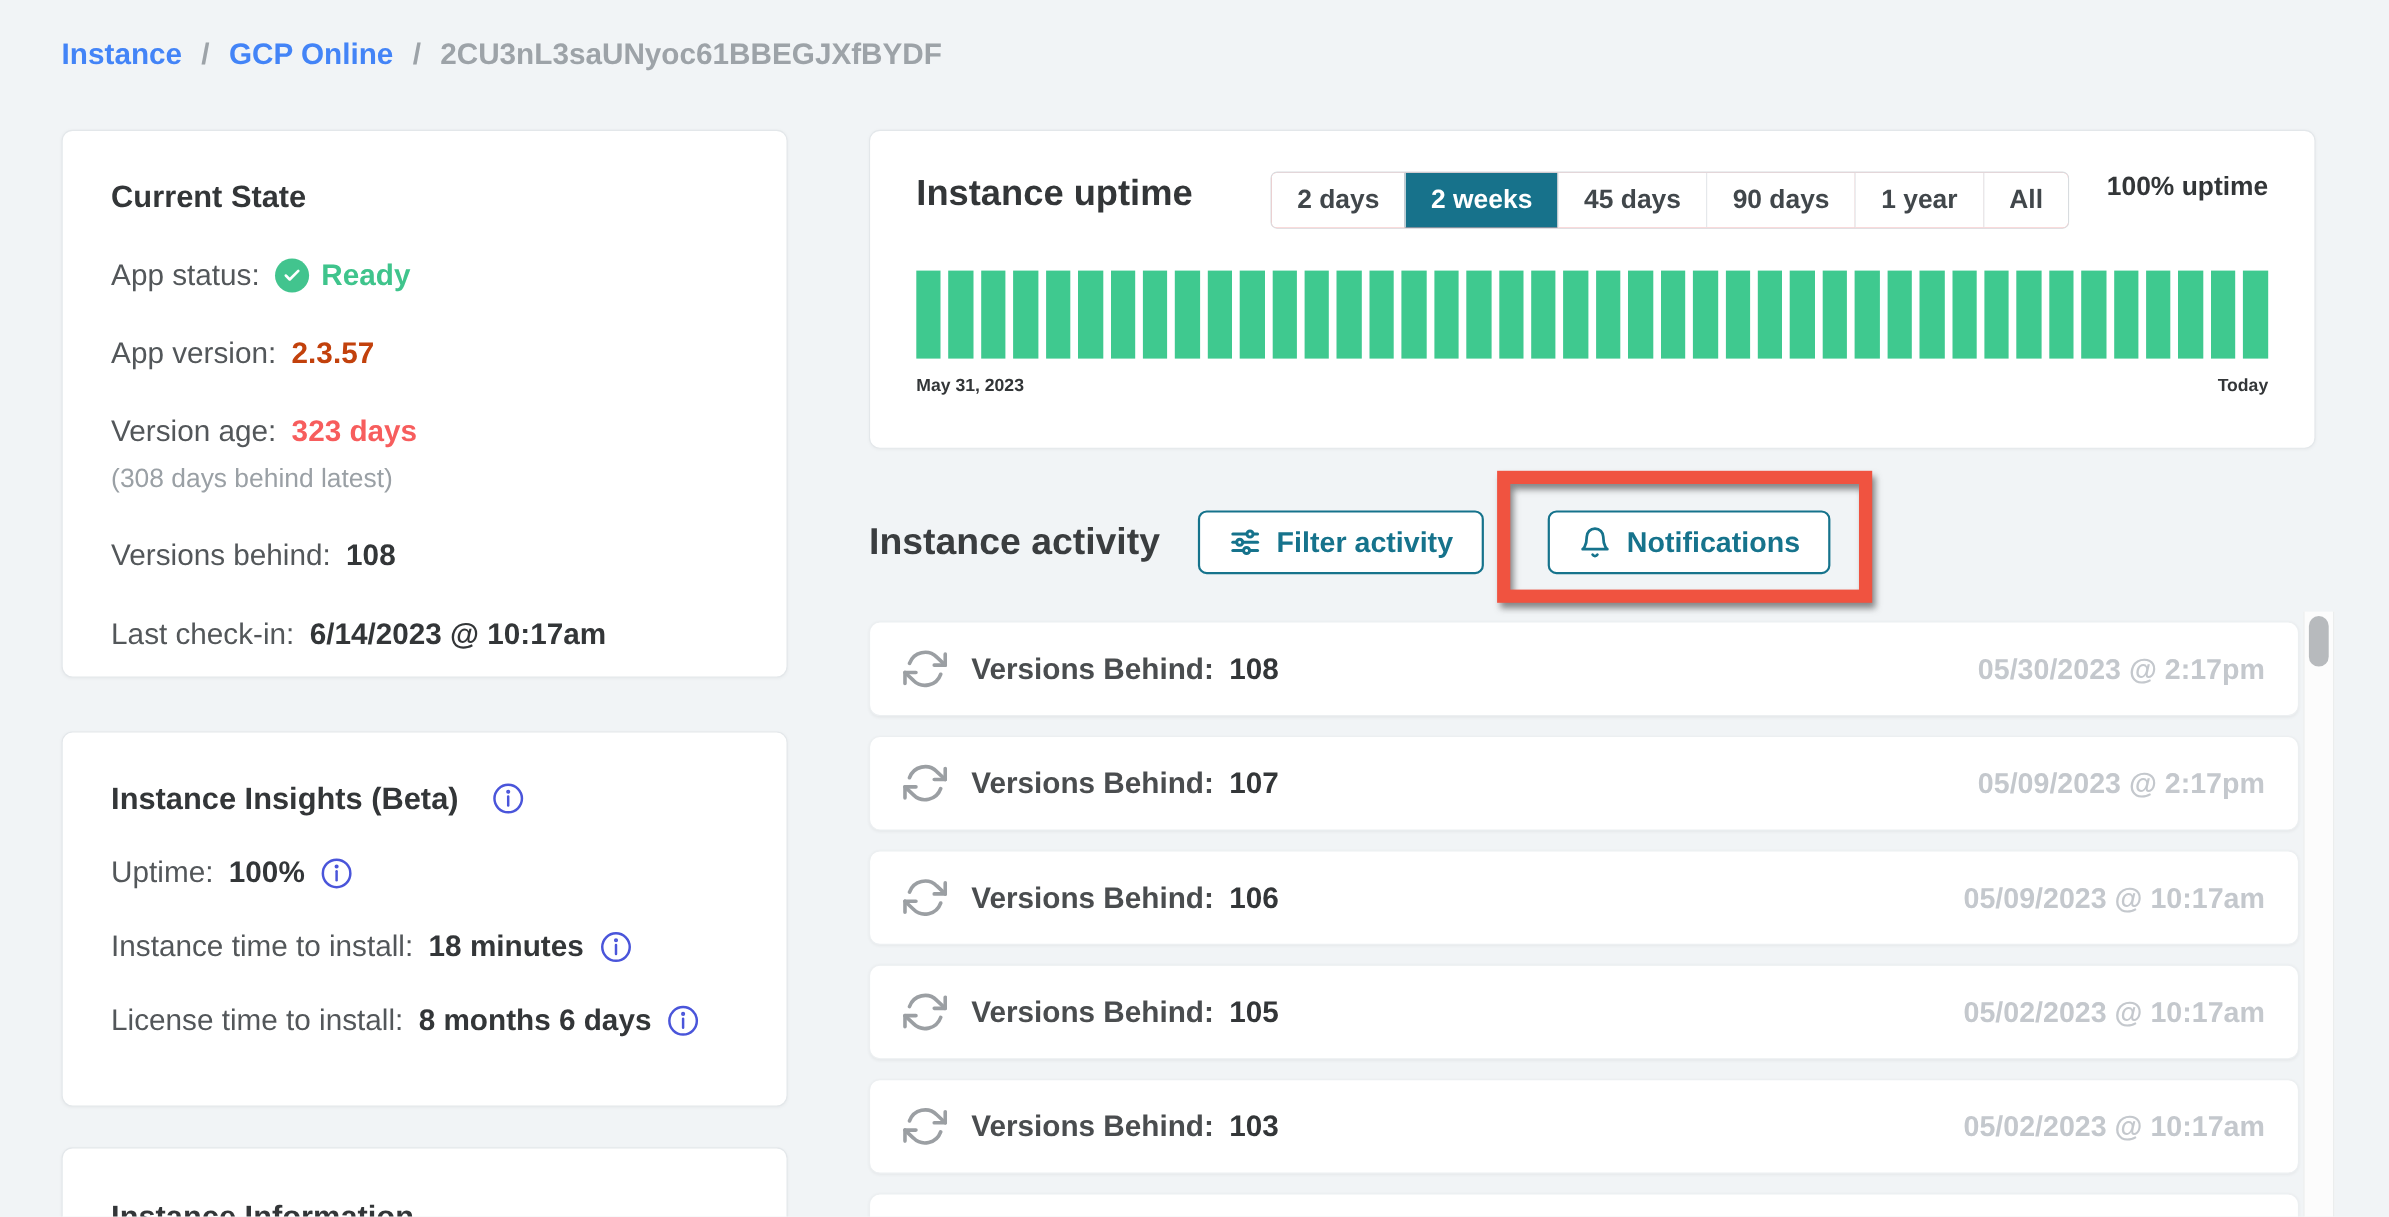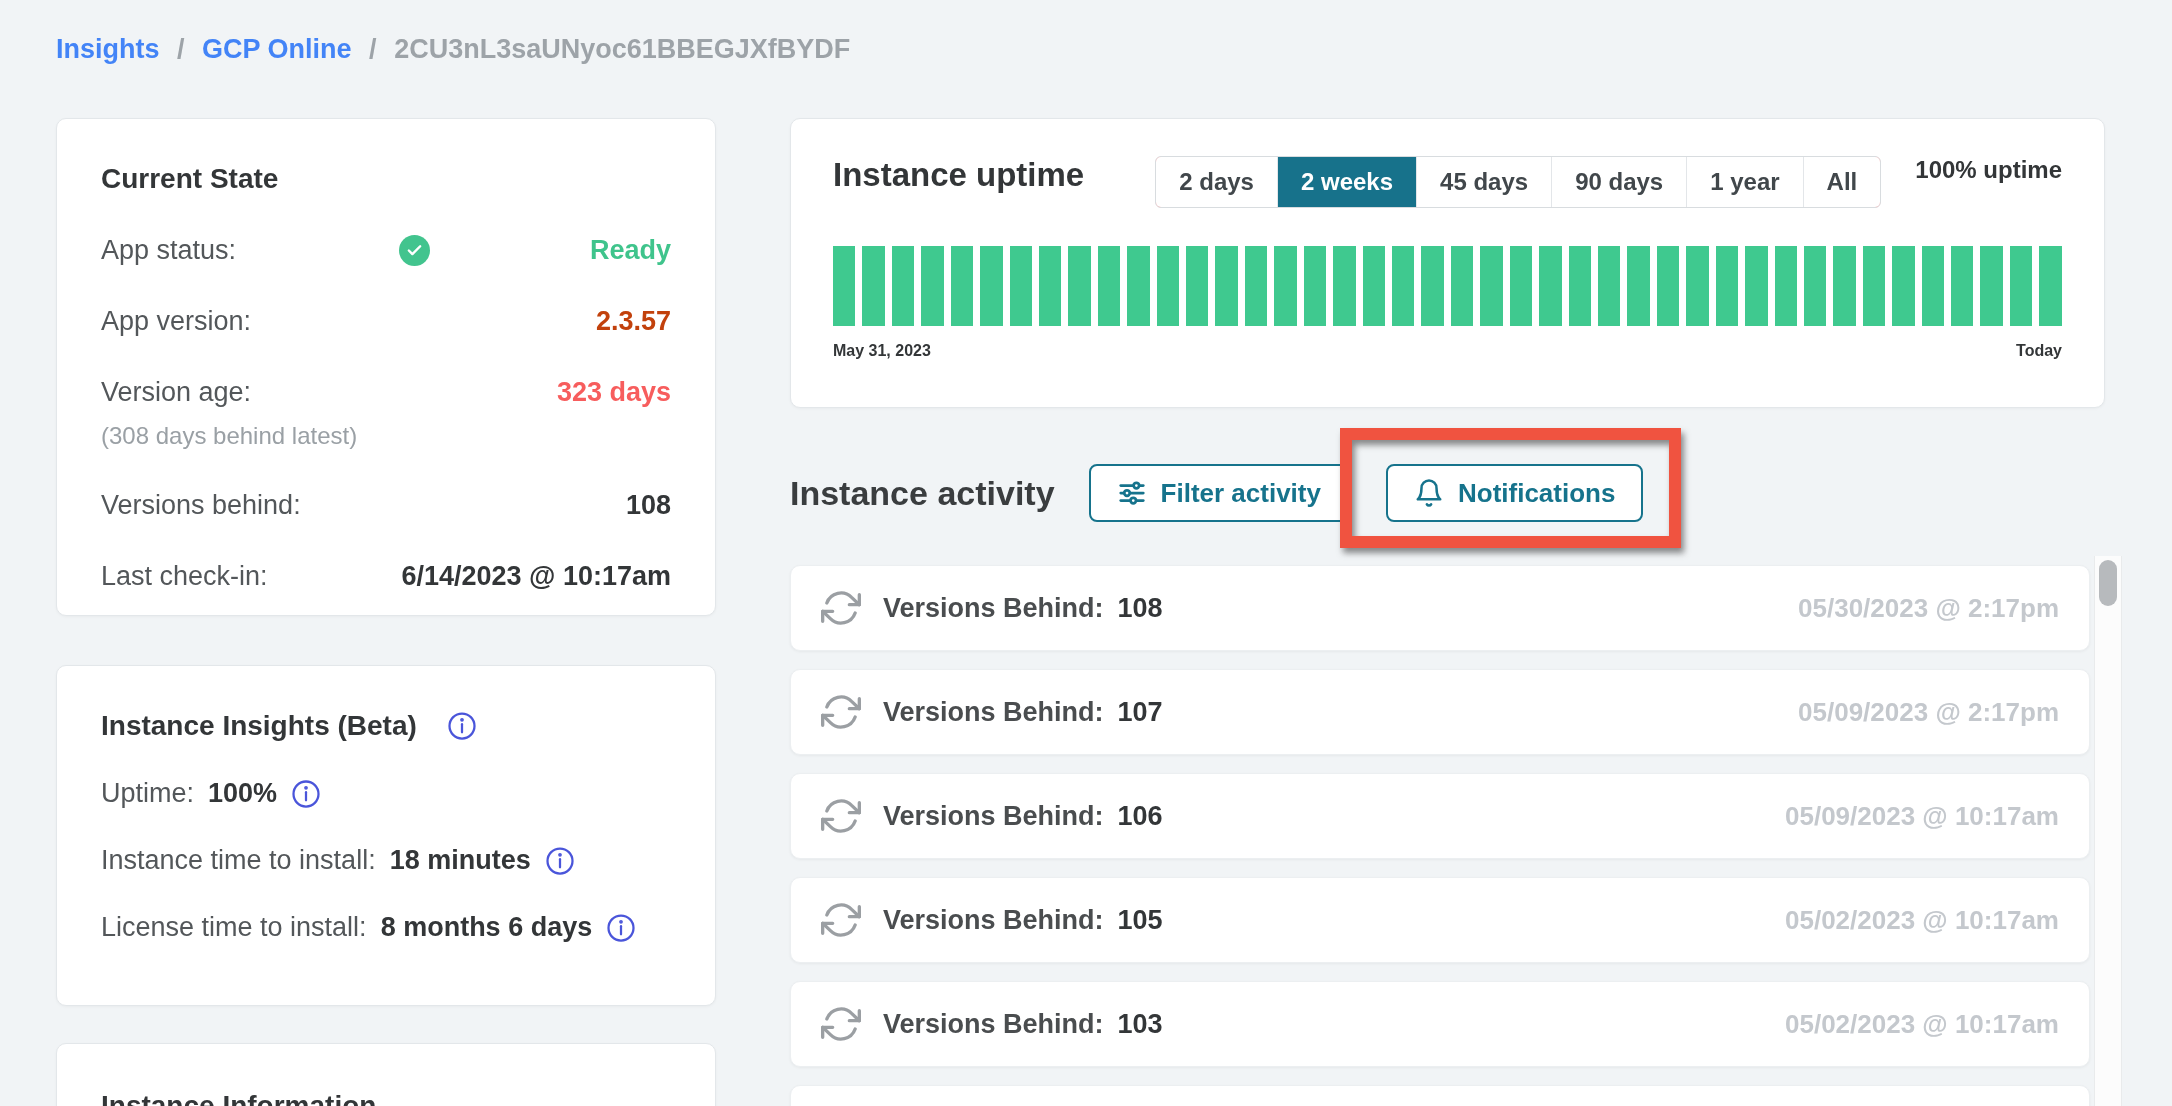--- a/index.html
+++ b/index.html
@@ -20,21 +20,21 @@
   
   .card {
     position:absolute; background:#fff;
     border:1px solid #e3e7ea; border-radius:10px;
     box-shadow:0 1px 3px rgba(0,0,0,.04);
   }
 
   
   #card-current { left:56px; top:118px; width:660px; height:498px; padding:44px; }
   .card-title { font-size:28px; font-weight:700; color:#333638; }
-  .cs-row { display:flex; align-items:center; font-size:27px; color:#53575a; margin-top:40px; white-space:nowrap;justify-content:space-between; }
+  .cs-row { display:flex; align-items:center; font-size:27px; color:#53575a; margin-top:40px; white-space:nowrap; }
   .cs-row:first-of-type { margin-top:50px; }
   .cs-label { margin-right:14px; }
   .val-bold { font-weight:700; color:#333638; }
   .val-blue { font-weight:700; color:#c2410c; }
   .val-red  { font-weight:700; color:#f75d5d; }
   .val-green{ font-weight:700; color:#3fc48c; }
   .cs-note { font-size:24px; color:#9aa0a5; margin-top:14px; }
   .check-circle { width:31px; height:31px; border-radius:50%; background:#42c48e; display:inline-flex; align-items:center; justify-content:center; margin-right:11px; flex:none; }
   .check-circle svg { width:17px; height:17px; }
 
@@ -63,21 +63,21 @@
 
   
   .activity-header { position:absolute; left:790px; top:462px; height:62px; display:flex; align-items:center; gap:34px; }
   .activity-title { font-size:34px; font-weight:700; color:#3a3d3f; white-space:nowrap; }
   .btn-teal {
     height:58px; display:inline-flex; align-items:center; gap:14px; padding:4px 26px;
     background:#fff; border:2px solid #16738c; border-radius:8px;
     color:#16738c; font-size:26px; font-weight:700; cursor:pointer; white-space:nowrap;
   }
   .btn-teal svg { width:30px; height:30px; flex:none; }
-  .notif-wrap { position:relative; margin-left:3px; }
+  .notif-wrap { position:relative; margin-left:24px; }
   .annotation-box {
     position:absolute; inset:-36px -38px -26px -46px;
     border:12px solid #f05340;
     filter: drop-shadow(3px 5px 3px rgba(45,45,45,.55));
     pointer-events:none; z-index:5;
   }
 
   
   .activity-list { position:absolute; left:790px; top:565px; width:1300px; }
   .row {
@@ -91,21 +91,21 @@
   .row-date { margin-left:auto; font-size:26px; font-weight:700; color:#c4c8cd; }
 
   
   .scroll-track { position:absolute; left:2094px; top:556px; width:28px; height:552px; background:#fcfcfc; border-left:1px solid #e9ebec; border-right:1px solid #e9ebec; }
   .scroll-thumb { position:absolute; left:4px; top:4px; width:18px; height:46px; border-radius:9px; background:#b7babd; cursor:pointer; }
 </style>
 </head>
 <body>
 
 <div class="breadcrumb">
-  <span class="bc-link">Insights</span>
+  <span class="bc-link">Instance</span>
   <span class="bc-sep">/</span>
   <span class="bc-link">GCP Online</span>
   <span class="bc-sep">/</span>
   <span class="bc-current">2CU3nL3saUNyoc61BBEGJXfBYDF</span>
 </div>
 
 <div class="card" id="card-current">
   <div class="card-title">Current State</div>
   <div class="cs-row">
     <span class="cs-label">App status:</span>

